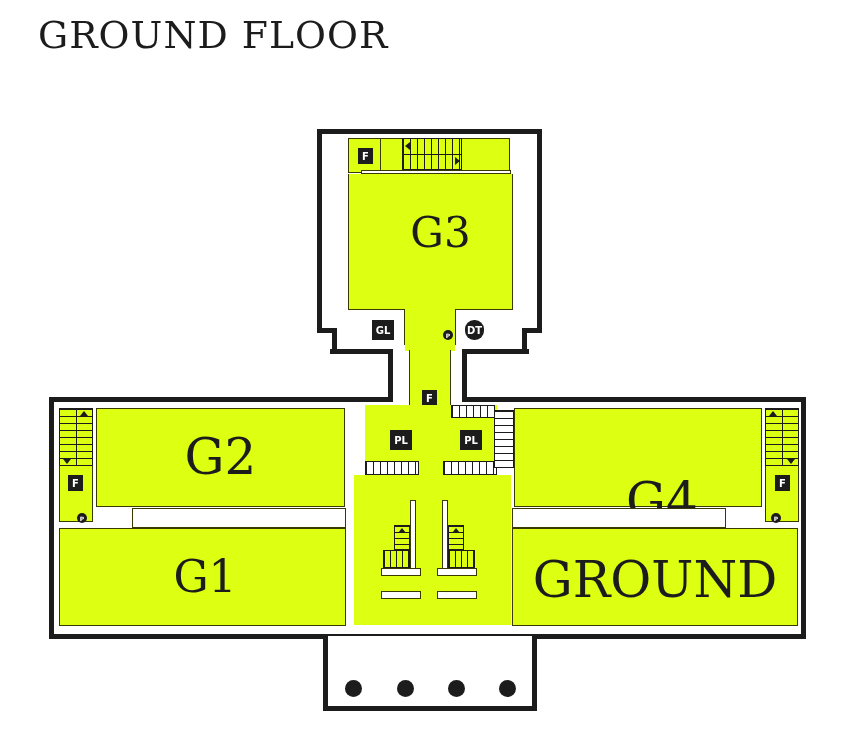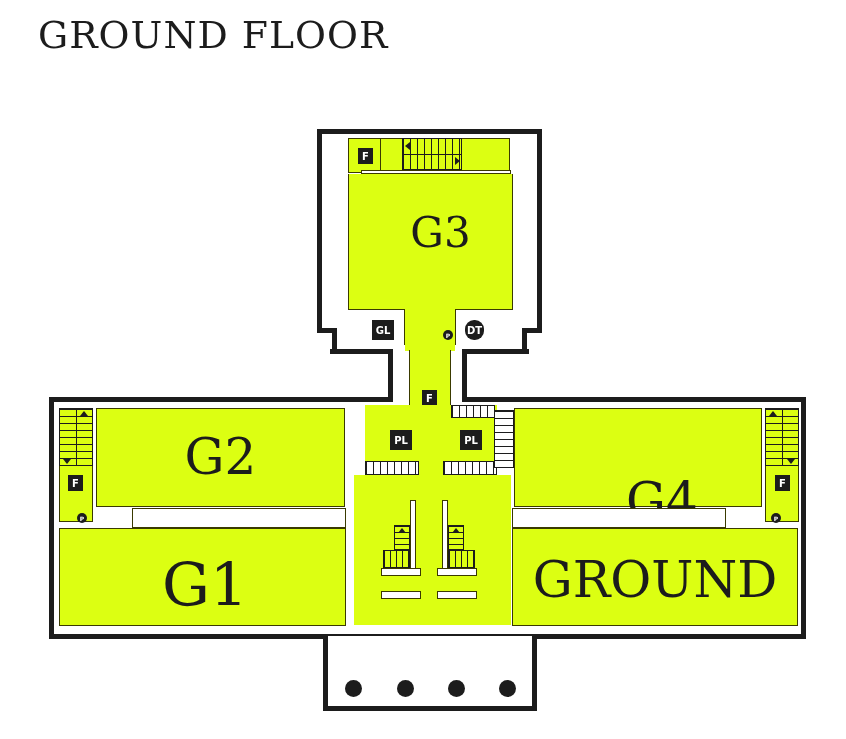--- a/index.html
+++ b/index.html
@@ -92,21 +92,21 @@
 <div class="abs" style="left:383px;top:550px;width:27px;height:18px;border:1px solid #1c1c1c;background-image:repeating-linear-gradient(90deg,#1c1c1c 0 1px,transparent 1px 6px);"></div>
 <div class="abs tri-up" style="left:398px;top:528px;"></div>
 <div class="abs" style="left:448px;top:525px;width:16px;height:25px;border:1px solid #1c1c1c;background-image:repeating-linear-gradient(180deg,#1c1c1c 0 1px,transparent 1px 6px);"></div>
 <div class="abs" style="left:448px;top:550px;width:27px;height:18px;border:1px solid #1c1c1c;background-image:repeating-linear-gradient(90deg,#1c1c1c 0 1px,transparent 1px 6px);"></div>
 <div class="abs tri-up" style="left:452px;top:528px;"></div>
 
 <div class="abs room" style="left:96px;top:408px;width:249px;height:99px;"></div>
 <div class="abs room-label" style="left:96px;top:432px;width:249px;font-size:50px;">G2</div>
 
 <div class="abs room" style="left:59px;top:528px;width:287px;height:98px;"></div>
-<div class="abs room-label" style="left:80px;top:555px;width:250px;font-size:60px;">G1</div>
+<div class="abs room-label" style="left:80px;top:555px;width:250px;font-size:44px;">G1</div>
 
 <div class="abs white" style="left:132px;top:508px;width:214px;height:20px;"></div>
 
 <div class="abs room" style="left:59px;top:408px;width:34px;height:114px;"></div>
 <div class="abs stairs-v" style="left:59px;top:408px;width:34px;height:58px;background-color:#dcff12;"></div>
 <div class="abs" style="left:76px;top:408px;width:1px;height:58px;background:#1c1c1c;"></div>
 <div class="abs tri-up" style="left:80px;top:411px;"></div>
 <div class="abs tri-down" style="left:63px;top:459px;"></div>
 <div class="abs badge" style="left:68px;top:475px;width:15px;height:16px;">F</div>
 <div class="abs pdot" style="left:77px;top:513px;">P</div>

